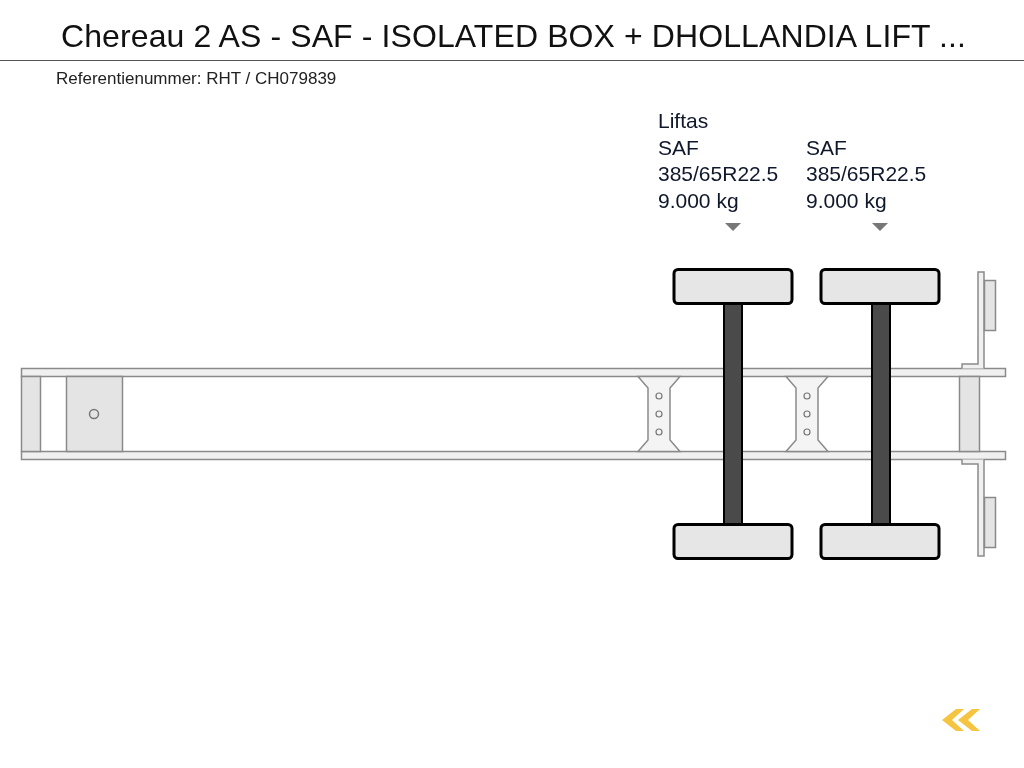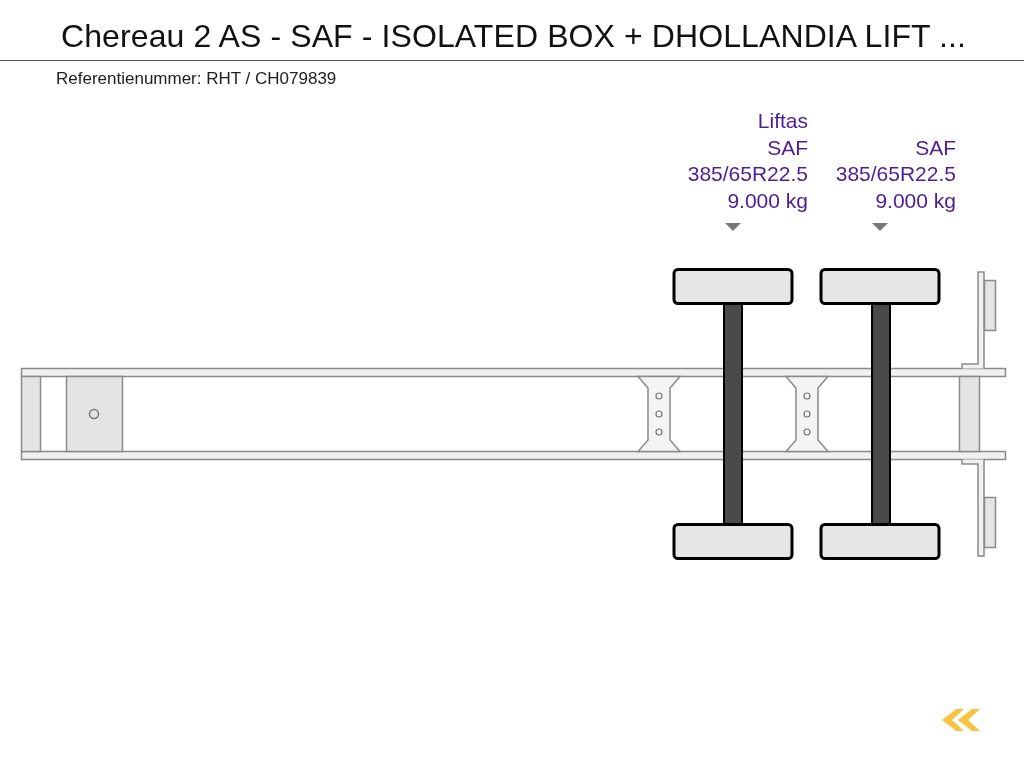--- a/index.html
+++ b/index.html
@@ -2,21 +2,21 @@
 <html><head>
 <meta charset="utf-8">
 <style>
   html, body { margin: 0; padding: 0; background: #ffffff; }
   body { width: 1024px; height: 768px; position: relative; overflow: hidden;
          font-family: "Liberation Sans", sans-serif; color: #111; }
   .title { position: absolute; left: 21px; top: 16px; font-size: 32px; line-height: 40px;
            white-space: nowrap; letter-spacing: 0.1px; margin-left: 40px; }
   .title-rule { position: absolute; left: 0; top: 60px; width: 1024px; height: 1px; background: #555; }
   .ref { position: absolute; left: 21px; top: 68px; font-size: 17px; line-height: 22px; color: #222; margin-left: 35px; }
-  .axle-label { position: absolute; width: 150px; text-align: right; font-size: 21px; line-height: 26.5px; color: #4c1d95; }
+  .axle-label { position: absolute; width: 150px; text-align: left; font-size: 21px; line-height: 26.5px; color: #0f172a; }
   .axle-label div { white-space: nowrap; }
   svg.diagram { position: absolute; left: 0; top: 0; }
   .logo { position: absolute; left: 940px; top: 702px; }
 </style>
 </head>
 <body>
 
 <div class="title">Chereau 2 AS - SAF - ISOLATED BOX + DHOLLANDIA LIFT ...</div>
 <div class="title-rule"></div>
 <div class="ref">Referentienummer: RHT / CH079839</div>

